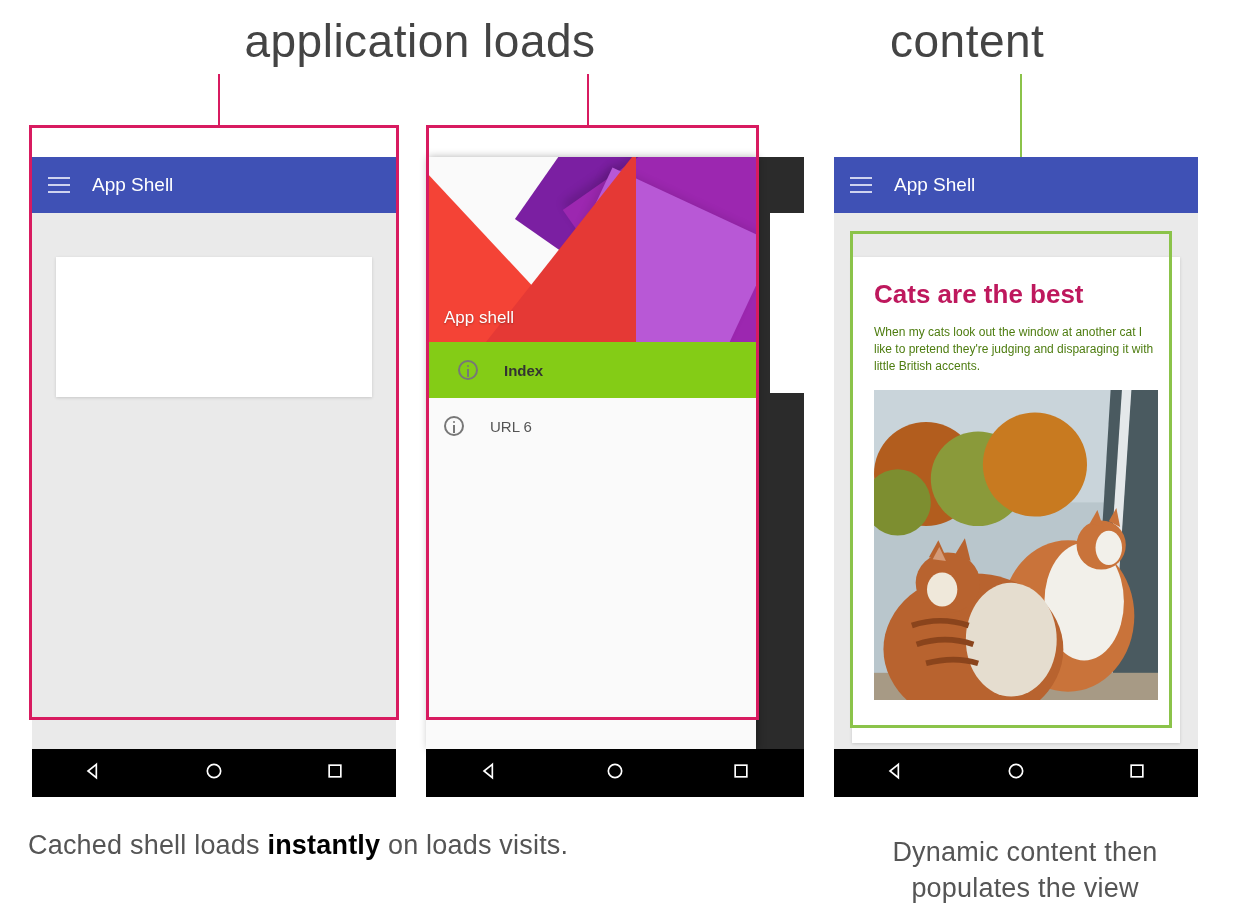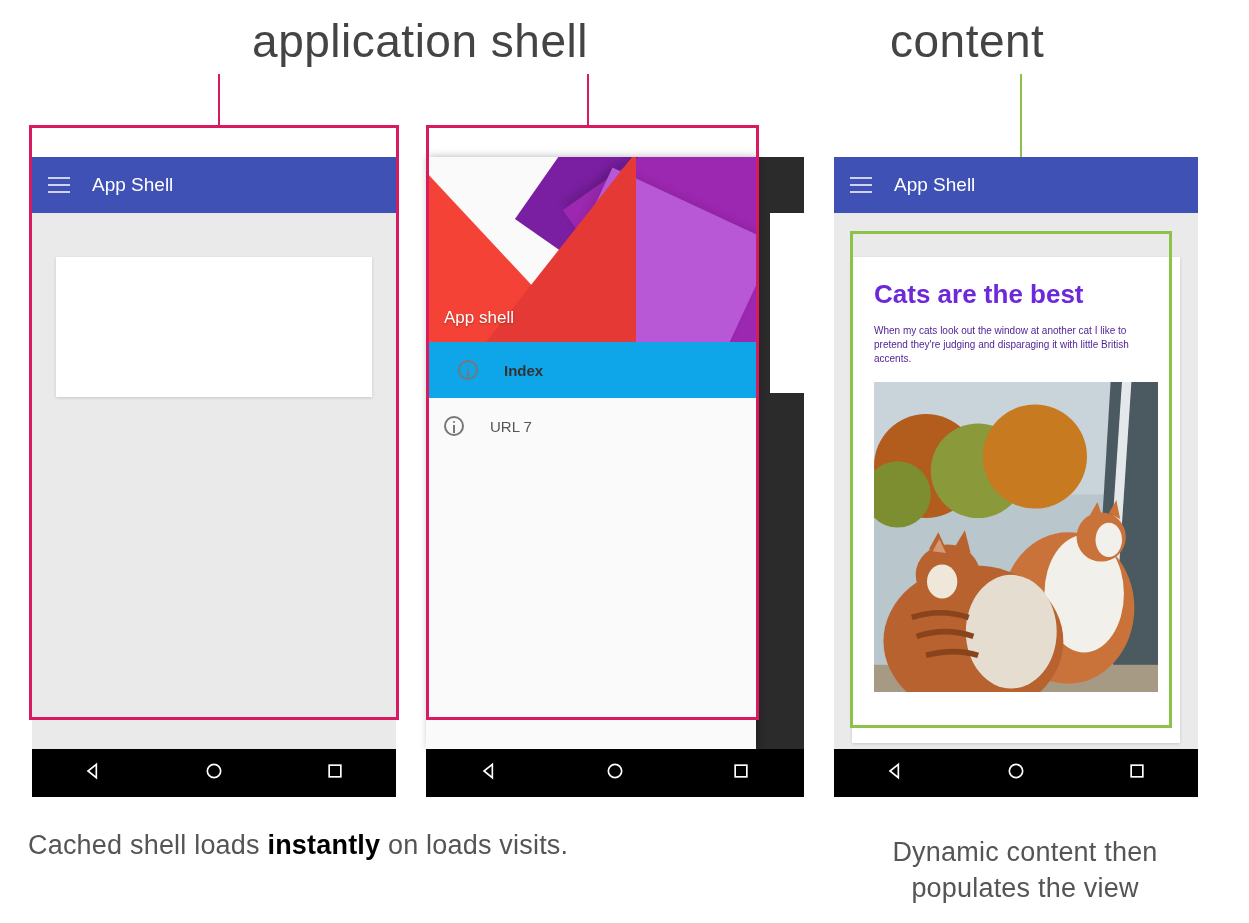--- a/index.html
+++ b/index.html
@@ -128,21 +128,21 @@
     position:absolute; left:18px; bottom:14px;
     color:#fff; font-size:17px; font-weight:500;
     text-shadow:0 1px 2px rgba(0,0,0,.3);
   }
   .drawer-list { }
   .drawer-item {
     display:flex; align-items:center;
     height:56px; padding:0 18px;
     font-size:15px; color:#555;
   }
-  .drawer-item.active { background:#0ea5e9; font-weight:600; color:#333;padding-left:32px;}
+  .drawer-item.active { background:#84cc16; font-weight:600; color:#333;padding-left:32px;}
   .drawer-item .info-icon {
     width:20px;height:20px;border:2px solid #777;border-radius:50%;
     margin-right:26px; position:relative;
   }
   .drawer-item .info-icon::before{
     content:""; position:absolute; left:50%; top:3px; transform:translateX(-50%);
     width:2px; height:2px; background:#777; border-radius:50%;
   }
   .drawer-item .info-icon::after{
     content:""; position:absolute; left:50%; top:7px; transform:translateX(-50%);
@@ -151,47 +151,47 @@
 
   
   .content-card {
     position:absolute; top: 100px; left: 18px; right:18px; bottom: 54px;
     background:#fff;
     box-shadow: 0 1px 3px rgba(0,0,0,.15);
     padding: 22px 22px;
   }
   .content-card h2 {
     margin:0 0 14px 0;
-    font-size: 26px; font-weight:700; color:#6d28d9;
+    font-size: 26px; font-weight:700; color:#be185d;
     font-family: Arial, sans-serif;
   }
   .content-card p {
     margin:0 0 16px 0;
-    font-size: 10px; line-height:1.4; color:#4c1d95;
+    font-size: 12px; line-height:1.4; color:#4d7c0f;
     font-family: Arial, sans-serif;
   }
   .content-card .photo {
     width:100%; height:310px; position:relative; overflow:hidden;
   }
   
 
   
   .caption {
     position:absolute;
     font-size: 27px; font-weight:300; color:#555;
     letter-spacing:.2px;
   }
   #caption-left { top: 830px; left: 28px; width: 640px; }
   #caption-left strong { font-weight:700; color:#000000; }
   #caption-right { top: 834px; left: 840px; width: 370px; text-align:center; line-height:1.35; }
 </style>
 </head>
 <body>
 
-<div id="label-shell" class="label-top">application shell</div>
+<div id="label-shell" class="label-top">application loads</div>
 <div id="label-content" class="label-top">content</div>
 
 <div id="vline1" class="vline pink"></div>
 <div id="vline2" class="vline pink"></div>
 <div id="vline3" class="vline green"></div>
 
 <div id="phone1" class="phone">
   <div class="appbar">
     <div class="hamburger">
         <span></span>
@@ -226,21 +226,21 @@
       <div class="tri t-red2"></div>
       <div class="drawer-hero-label">App shell</div>
     </div>
     <div class="drawer-list">
       <div class="drawer-item active">
         <span class="info-icon"></span>
         <span>Index</span>
       </div>
       <div class="drawer-item">
         <span class="info-icon"></span>
-        <span>URL 7</span>
+        <span>URL 6</span>
       </div>
     </div>
   </div>
   <div class="sysbar">
     <span><svg viewBox="0 0 24 24">
           <path d="M16 4 L6 12 L16 20 Z" fill="none" stroke="#fff"></path>
         </svg></span>
     <span><svg viewBox="0 0 24 24">
           <circle cx="12" cy="12" r="8"></circle>
         </svg></span>

